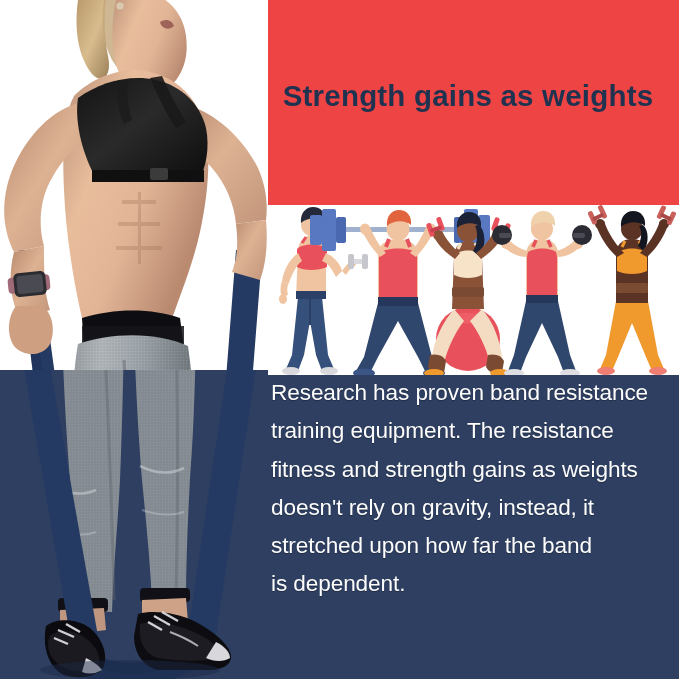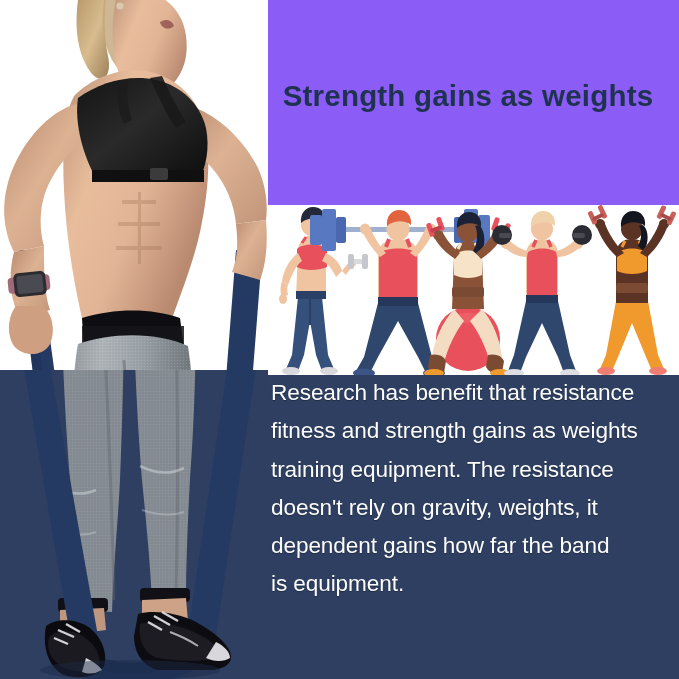--- a/index.html
+++ b/index.html
@@ -5,21 +5,21 @@
   * { margin:0; padding:0; box-sizing:border-box; }
   html,body { width:679px; height:679px; }
   body {
     font-family:"Liberation Sans", sans-serif;
     background:#ffffff;
     overflow:hidden;
   }
   #stage {
     position:relative;
     width:679px; height:679px;
-    background:#8b5cf6;
+    background:#ef4444;
     overflow:hidden;
   }
 
   
   #photo {
     position:absolute; left:0; top:0; width:268px; height:679px;
     overflow:hidden;
     background:#ffffff;
   }
   #photo svg { display:block; }
@@ -456,21 +456,21 @@
         <g>
           <rect x="401" y="6" width="5" height="14" rx="2" transform="rotate(25 403 13)" fill="#c9605a"></rect>
           <rect x="391" y="0" width="5" height="14" rx="2" transform="rotate(25 393 7)" fill="#c9605a"></rect>
           <rect x="392" y="10" width="12" height="4" rx="2" transform="rotate(25 398 12)" fill="#a94a48"></rect>
         </g>
       </g>
     </svg>
   </div>
 
   <div id="body-copy">
-    <div>Research has benefit that resistance</div>
+    <div>Research has proven band resistance</div>
+    <div>training equipment. The resistance</div>
     <div>fitness and strength gains as weights</div>
-    <div>training equipment. The resistance</div>
-    <div>doesn't rely on gravity, weights, it</div>
-    <div>dependent gains how far the band</div>
-    <div>is equipment.</div>
+    <div>doesn't rely on gravity, instead, it</div>
+    <div>stretched upon how far the band</div>
+    <div>is dependent.</div>
   </div>
 
 </div>
 
 </body></html>

